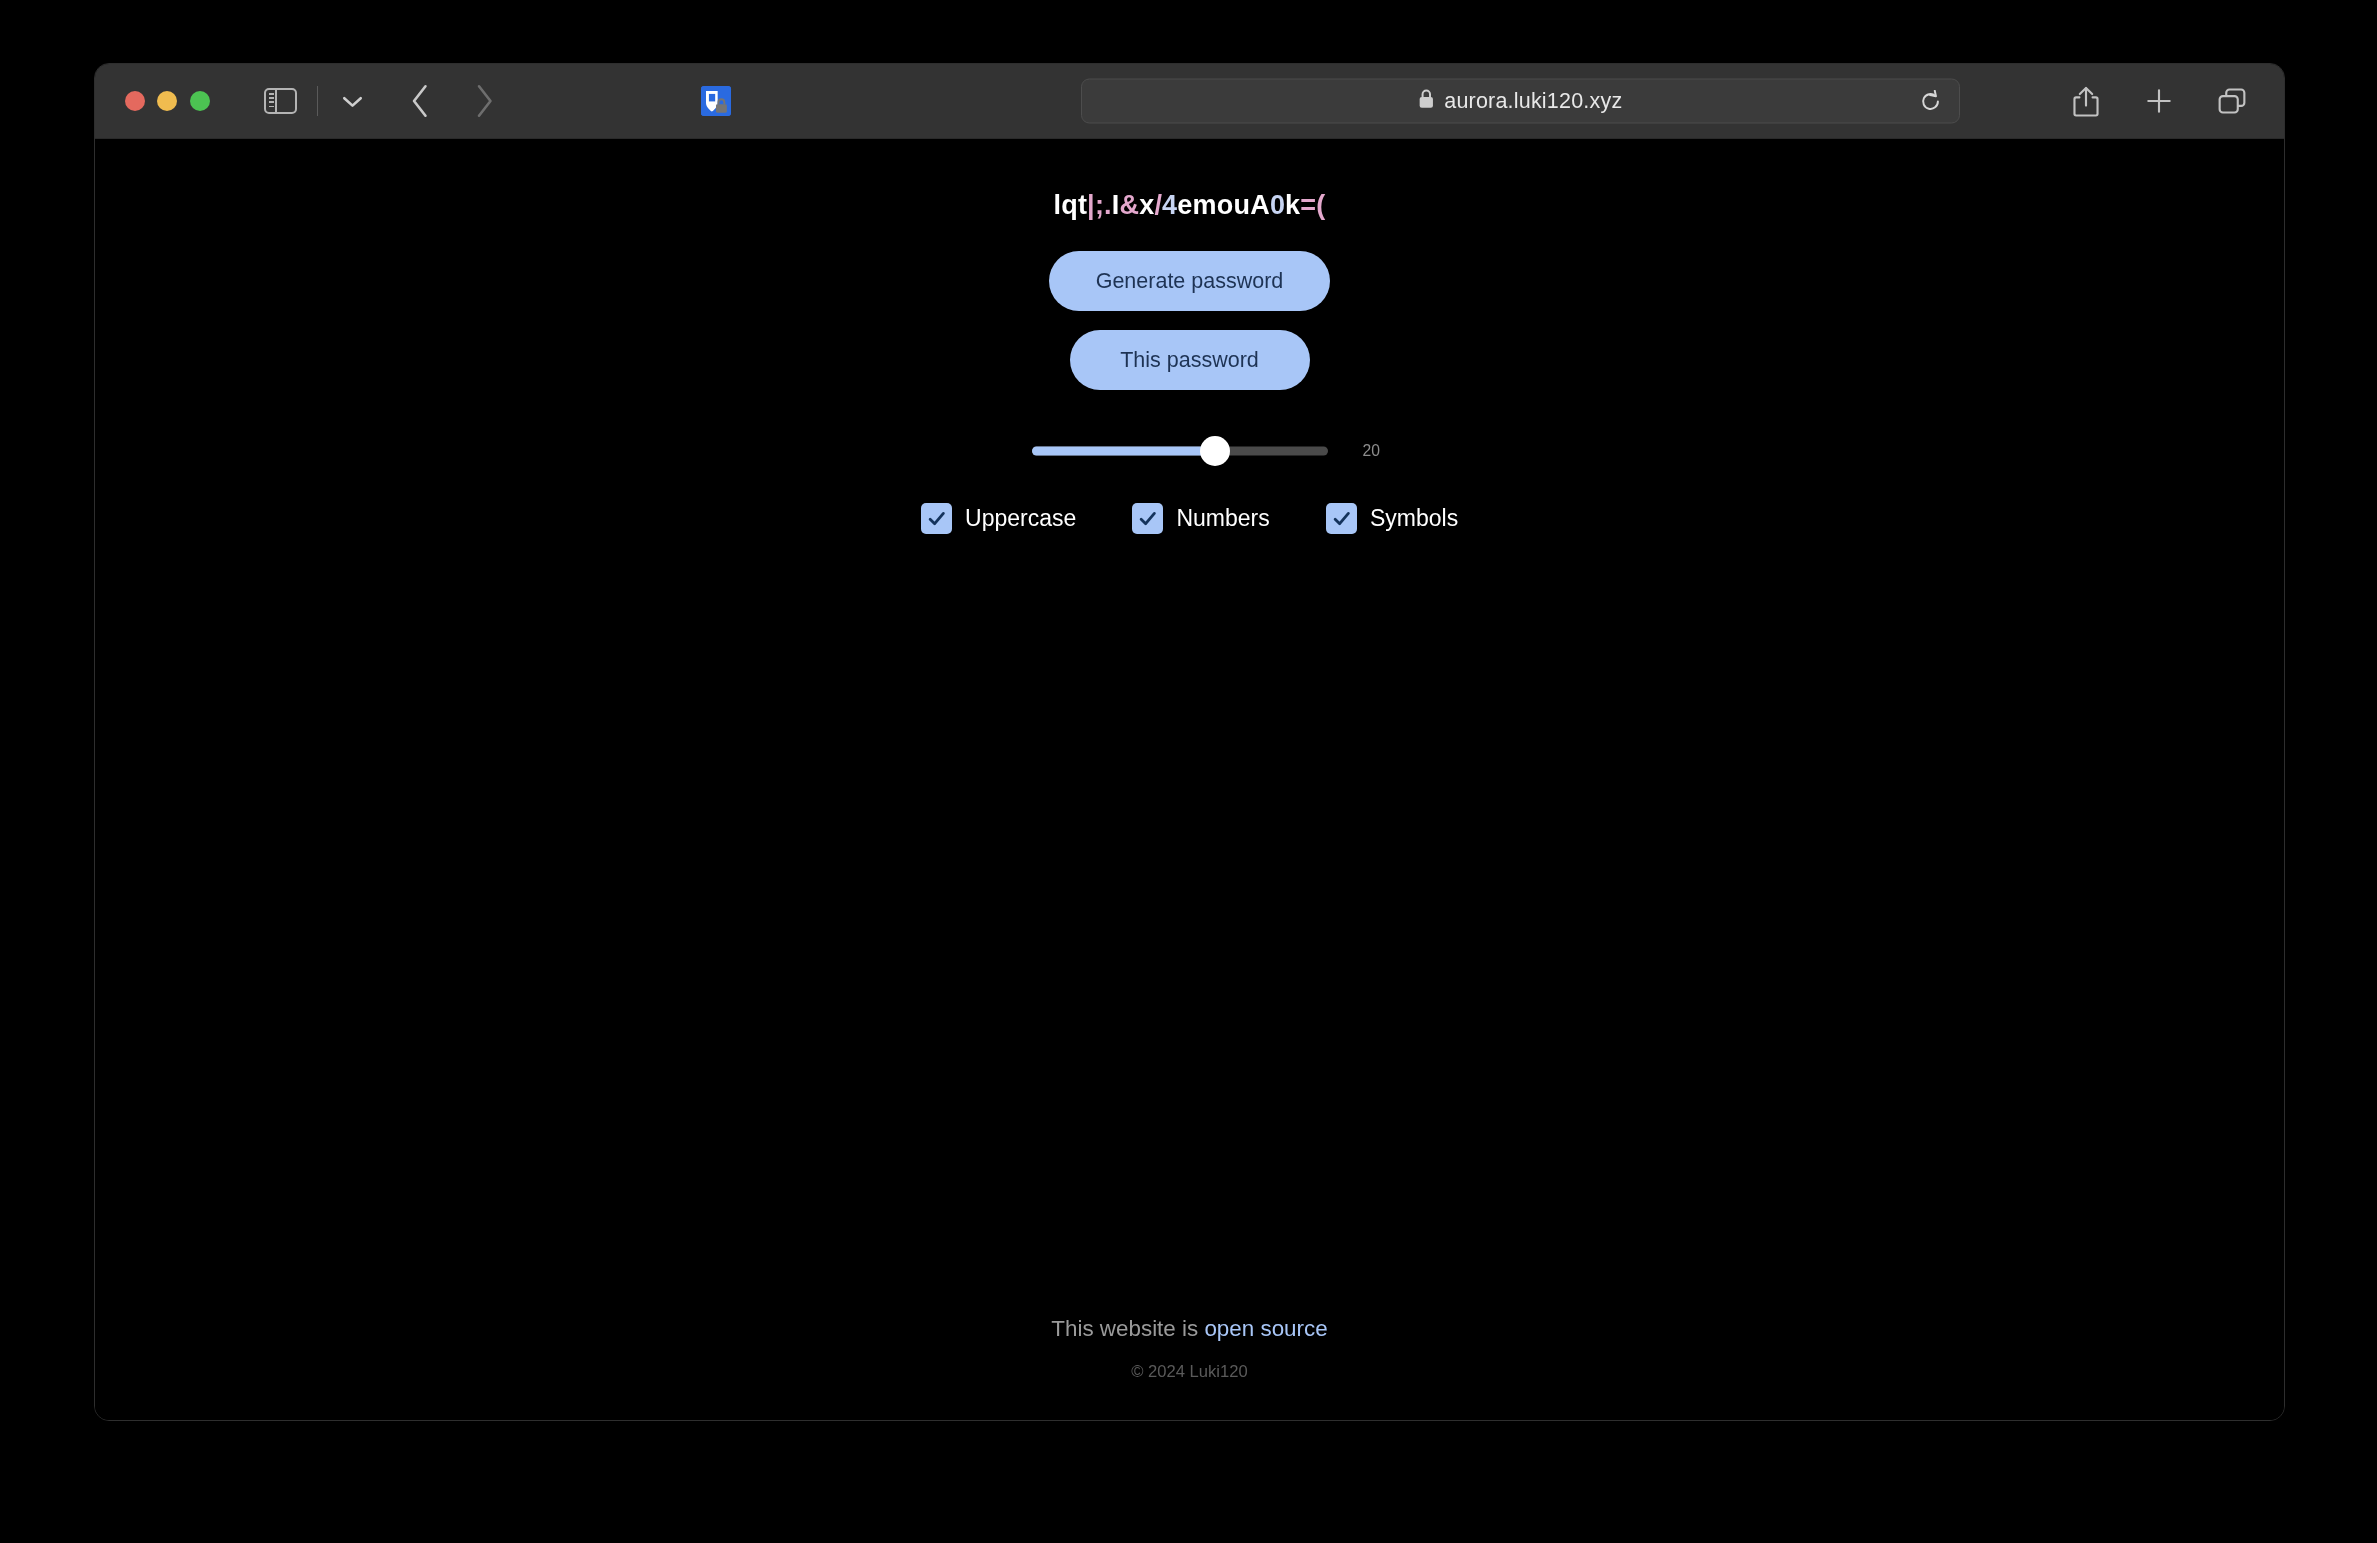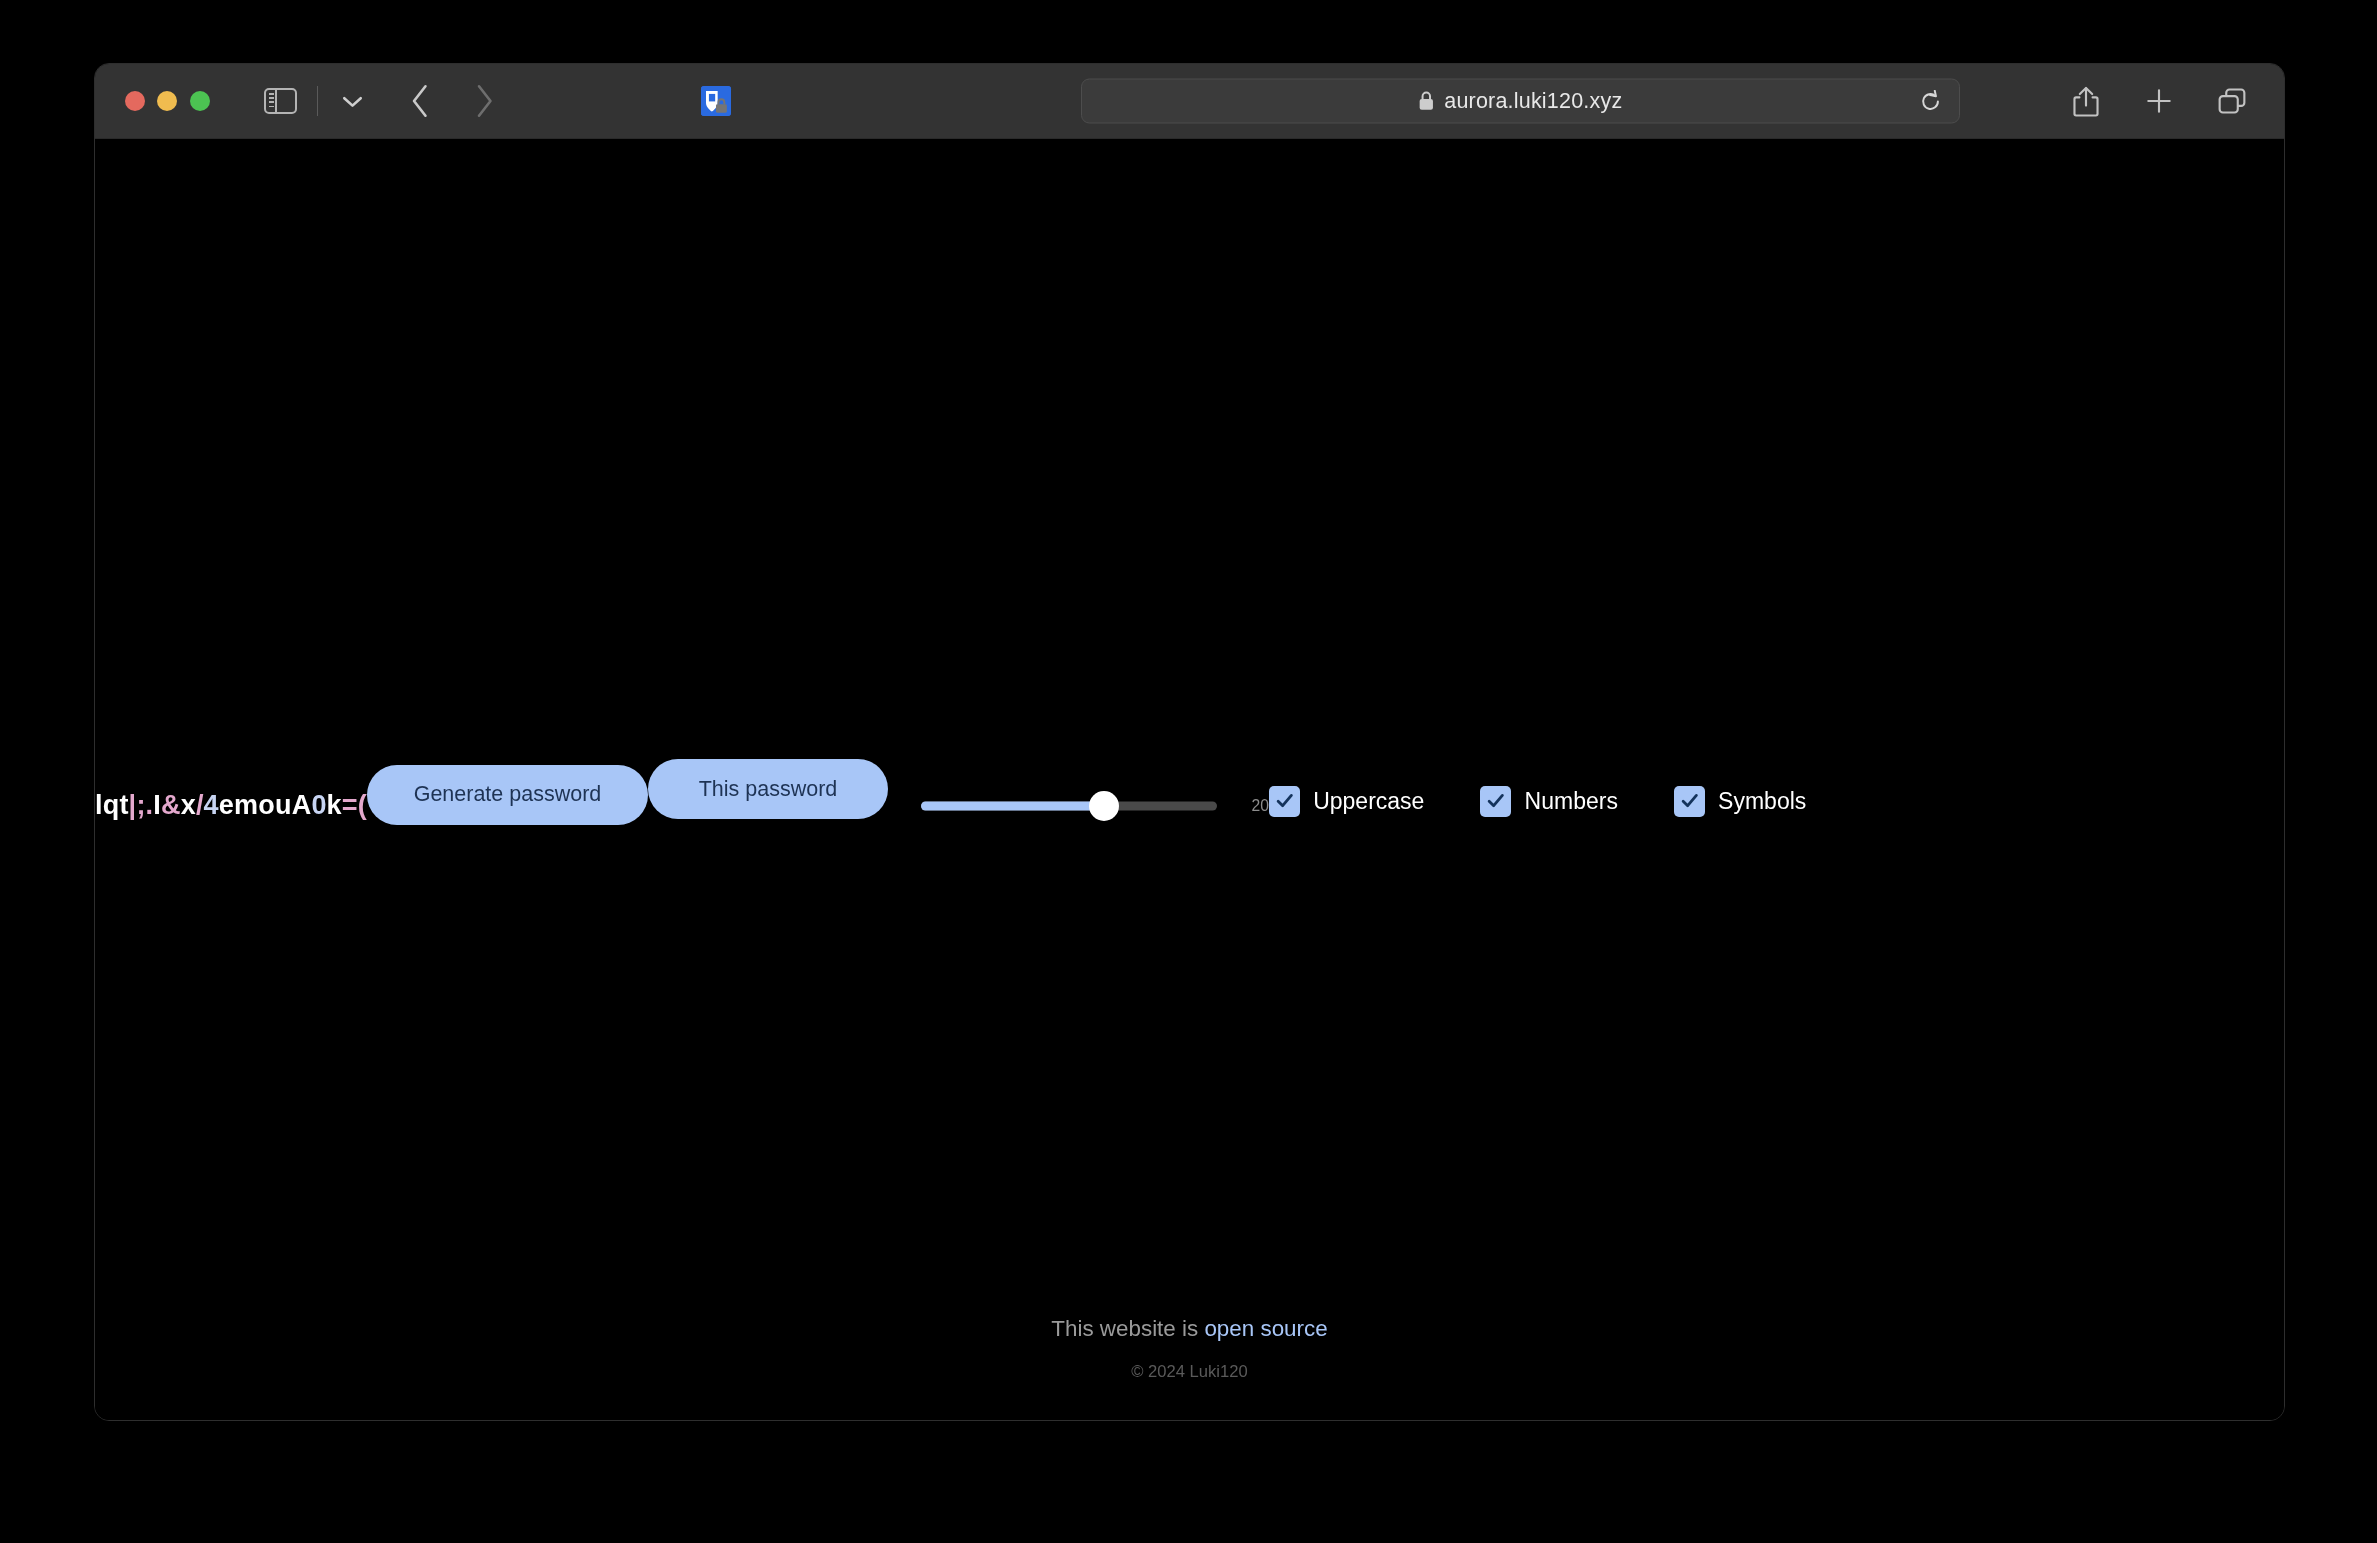--- a/index.html
+++ b/index.html
@@ -119,21 +119,21 @@
     background: #3b3b3b;
     border: 0.8px solid #4d4d4d;
     border-radius: 8.3px;
     display: flex;
     align-items: center;
     justify-content: center;
     position: absolute;
     left: 661px;
   }
   .url-inner {
-    display: flex; align-items: center; gap: 10px;
+    display: flex; gap: 10px;
   }
   .url-text {
     color: #e8e8e8;
     font-size: 21.5px;
     letter-spacing: 0.2px;
   }
   .reload-btn {
     position: absolute;
     right: 11.6px; top: 50%;
     transform: translateY(-50%);
@@ -151,21 +151,21 @@
     width: 38px; height: 38px;
     display: flex; align-items: center; justify-content: center;
   }
 
   
   .page {
     flex: 1;
     background: #000000;
     position: relative;
     display: flex;
-    flex-direction: row;
+    flex-direction: column;
     align-items: center;
   }
 
   .password-display {
     margin-top: 51px;
     font-family: "Liberation Sans", sans-serif;
     font-size: 27px;
     font-weight: 700;
     letter-spacing: 0.2px;
     white-space: pre;

